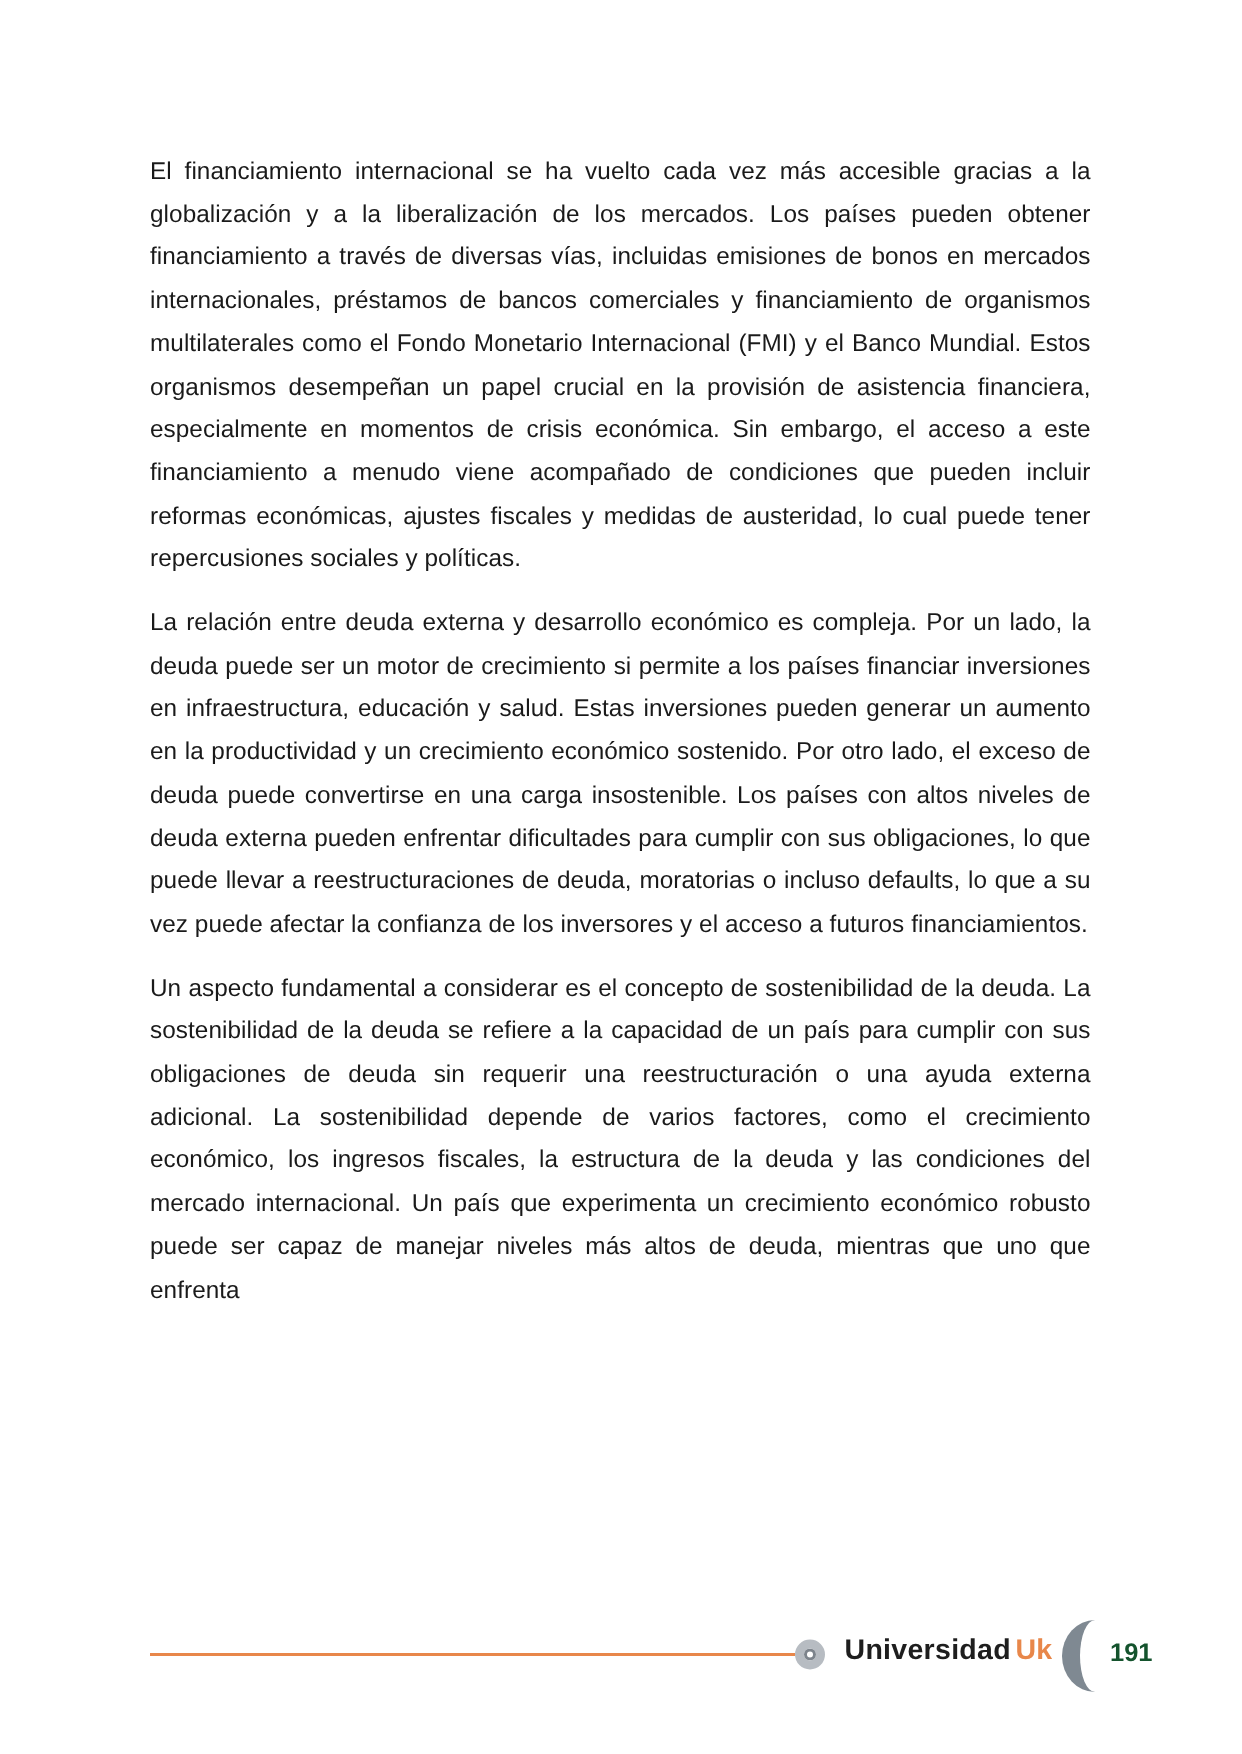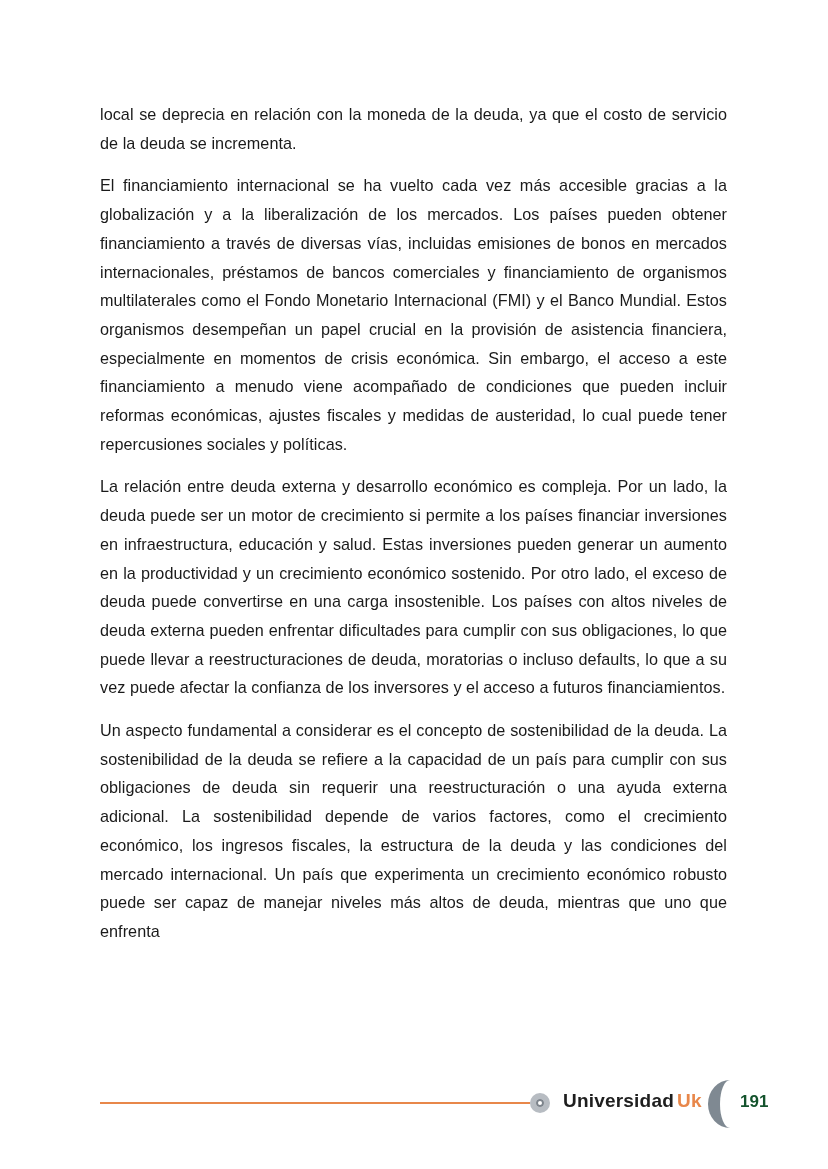--- a/index.html
+++ b/index.html
@@ -44,21 +44,20 @@
       border-left: 12px solid #7f8992; box-sizing: border-box;
     }
     .page-num {
       position: absolute; left: 740px; top: 12px; font-size: 17px; font-weight: bold; color: #14532d;
     }
   </style>
 </head>
 <body>
 
 <div class="content">
-  <p class="para">local se deprecia en relación con la moneda de la deuda, ya que el costo de servicio de la deuda se incrementa.</p>
   <p class="para">El financiamiento internacional se ha vuelto cada vez más accesible gracias a la globalización y a la liberalización de los mercados. Los países pueden obtener financiamiento a través de diversas vías, incluidas emisiones de bonos en mercados internacionales, préstamos de bancos comerciales y financiamiento de organismos multilaterales como el Fondo Monetario Internacional (FMI) y el Banco Mundial. Estos organismos desempeñan un papel crucial en la provisión de asistencia financiera, especialmente en momentos de crisis económica. Sin embargo, el acceso a este financiamiento a menudo viene acompañado de condiciones que pueden incluir reformas económicas, ajustes fiscales y medidas de austeridad, lo cual puede tener repercusiones sociales y políticas.</p>
   <p class="para">La relación entre deuda externa y desarrollo económico es compleja. Por un lado, la deuda puede ser un motor de crecimiento si permite a los países financiar inversiones en infraestructura, educación y salud. Estas inversiones pueden generar un aumento en la productividad y un crecimiento económico sostenido. Por otro lado, el exceso de deuda puede convertirse en una carga insostenible. Los países con altos niveles de deuda externa pueden enfrentar dificultades para cumplir con sus obligaciones, lo que puede llevar a reestructuraciones de deuda, moratorias o incluso defaults, lo que a su vez puede afectar la confianza de los inversores y el acceso a futuros financiamientos.</p>
   <p class="para">Un aspecto fundamental a considerar es el concepto de sostenibilidad de la deuda. La sostenibilidad de la deuda se refiere a la capacidad de un país para cumplir con sus obligaciones de deuda sin requerir una reestructuración o una ayuda externa adicional. La sostenibilidad depende de varios factores, como el crecimiento económico, los ingresos fiscales, la estructura de la deuda y las condiciones del mercado internacional. Un país que experimenta un crecimiento económico robusto puede ser capaz de manejar niveles más altos de deuda, mientras que uno que enfrenta</p>
 </div>
 
 <div class="footer">
   <div class="footer-line"></div>
   <div class="footer-dot"></div>
   <div class="brand">
     <span>Universidad</span><span class="uk">Uk</span>

